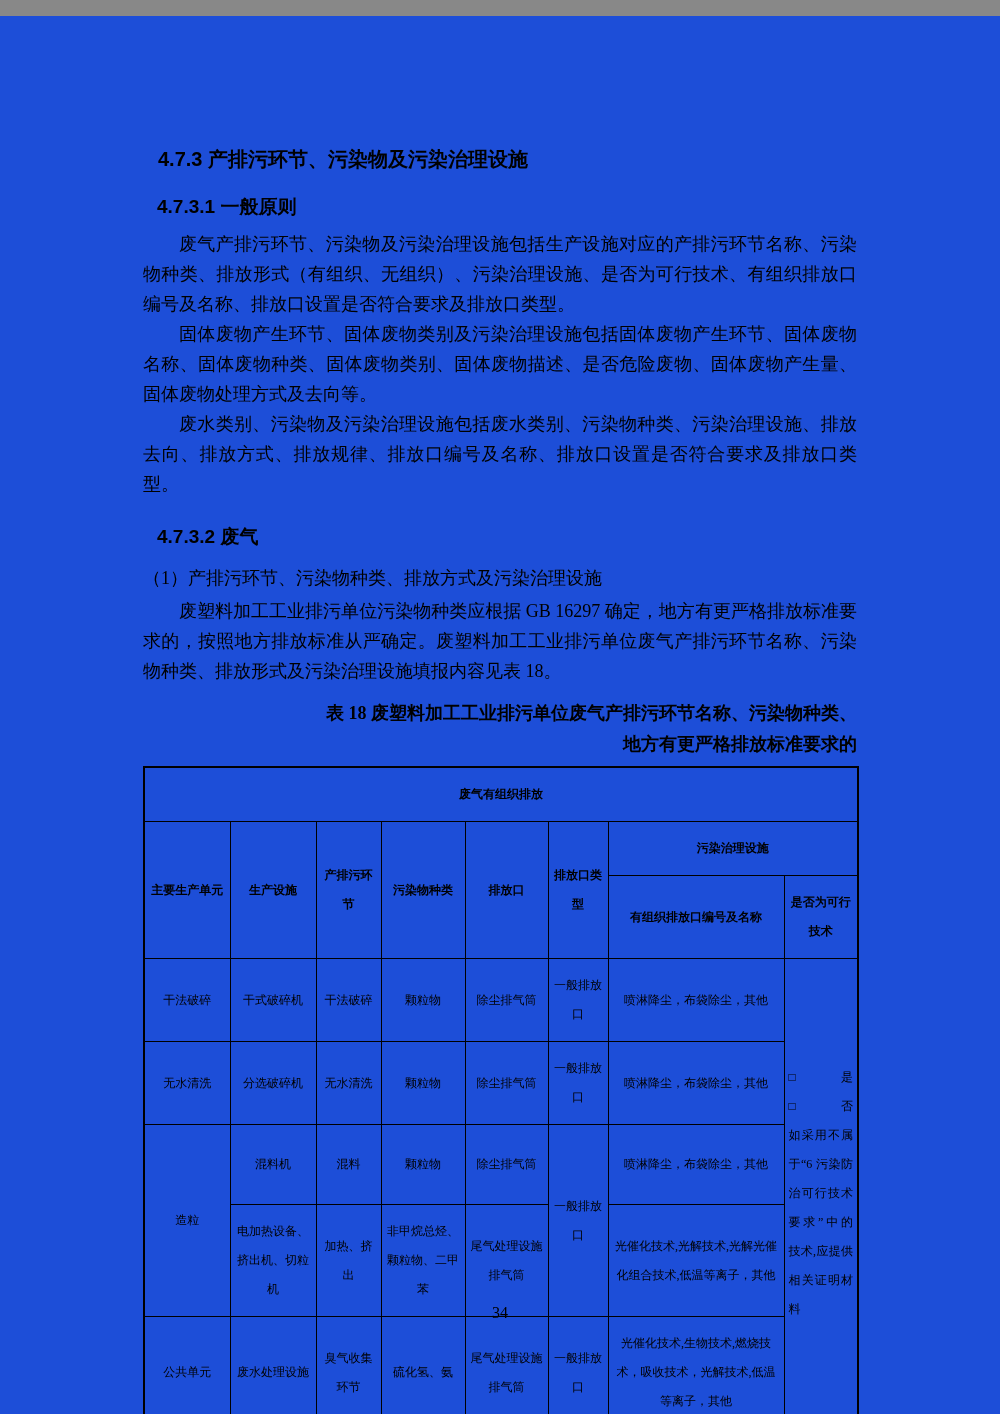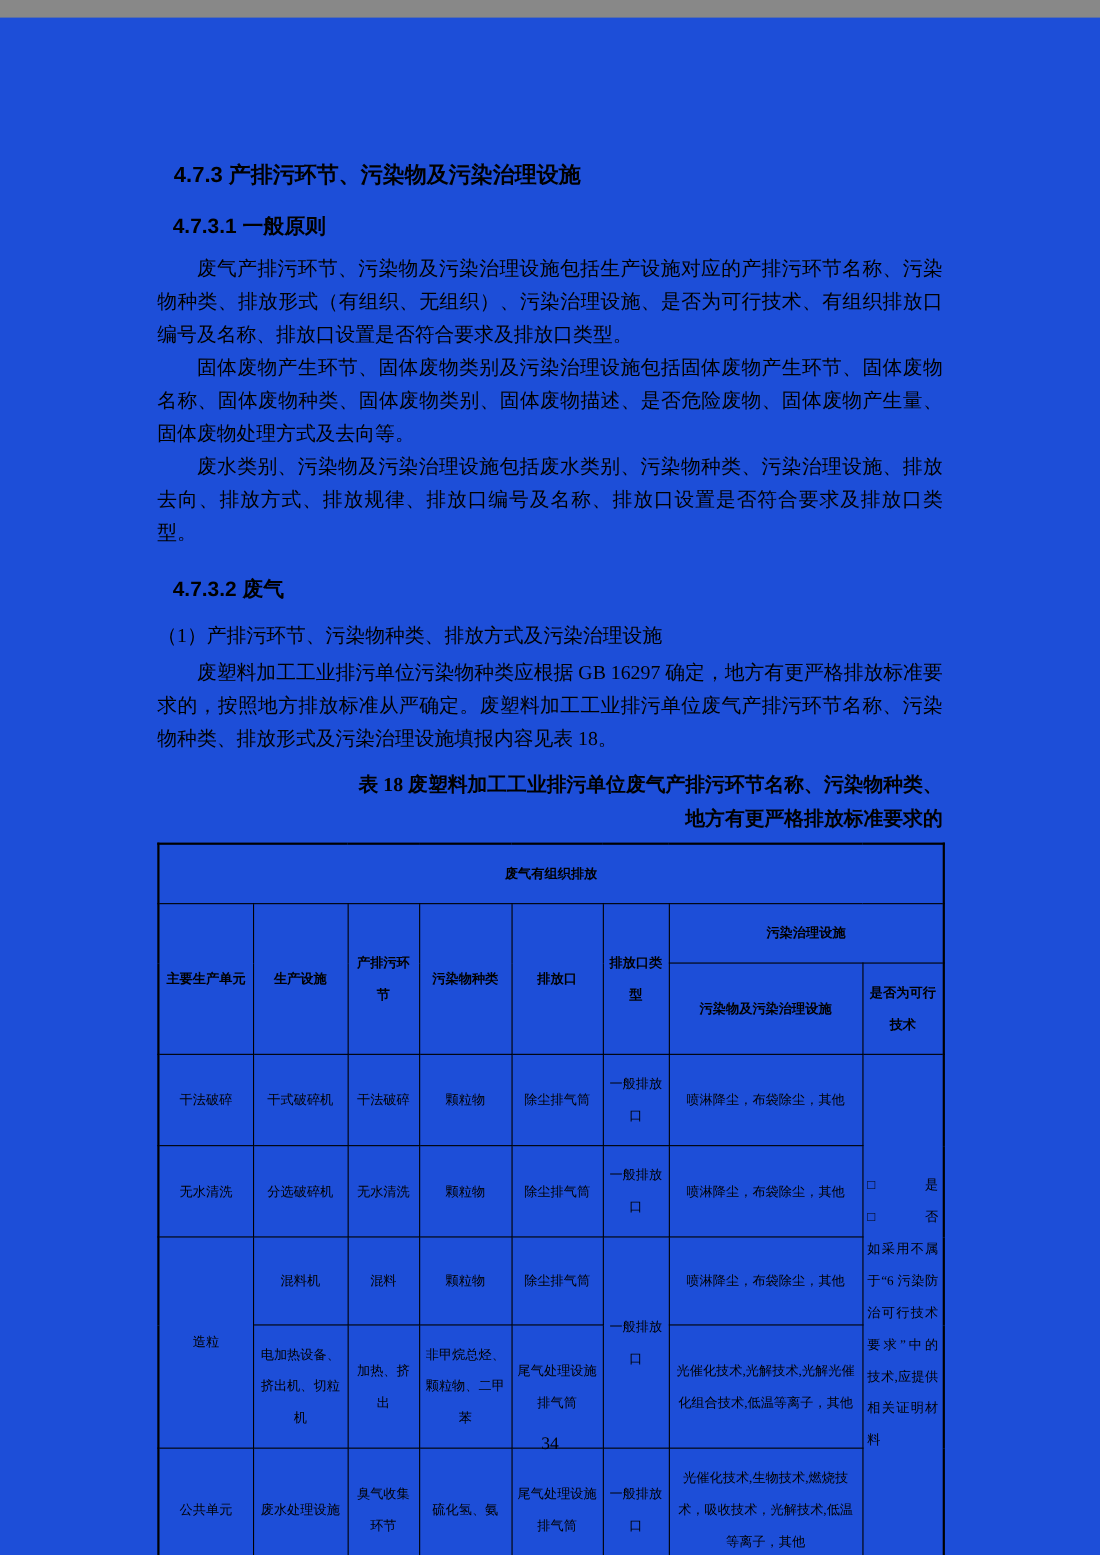--- a/index.html
+++ b/index.html
@@ -133,21 +133,21 @@
       <tr class="row-head1">
         <th rowspan="2">主要生产单元</th>
         <th rowspan="2">生产设施</th>
         <th rowspan="2">产排污环节</th>
         <th rowspan="2">污染物种类</th>
         <th rowspan="2">排放口</th>
         <th rowspan="2">排放口类型</th>
         <th colspan="2">污染治理设施</th>
       </tr>
       <tr class="row-head2">
-        <th>污染物及污染治理设施</th>
+        <th>有组织排放口编号及名称</th>
         <th>是否为可行技术</th>
       </tr>
       <tr class="row-d1">
         <td>干法破碎</td>
         <td>干式破碎机</td>
         <td>干法破碎</td>
         <td>颗粒物</td>
         <td>除尘排气筒</td>
         <td>一般排放口</td>
         <td>喷淋降尘，布袋除尘，其他</td>

